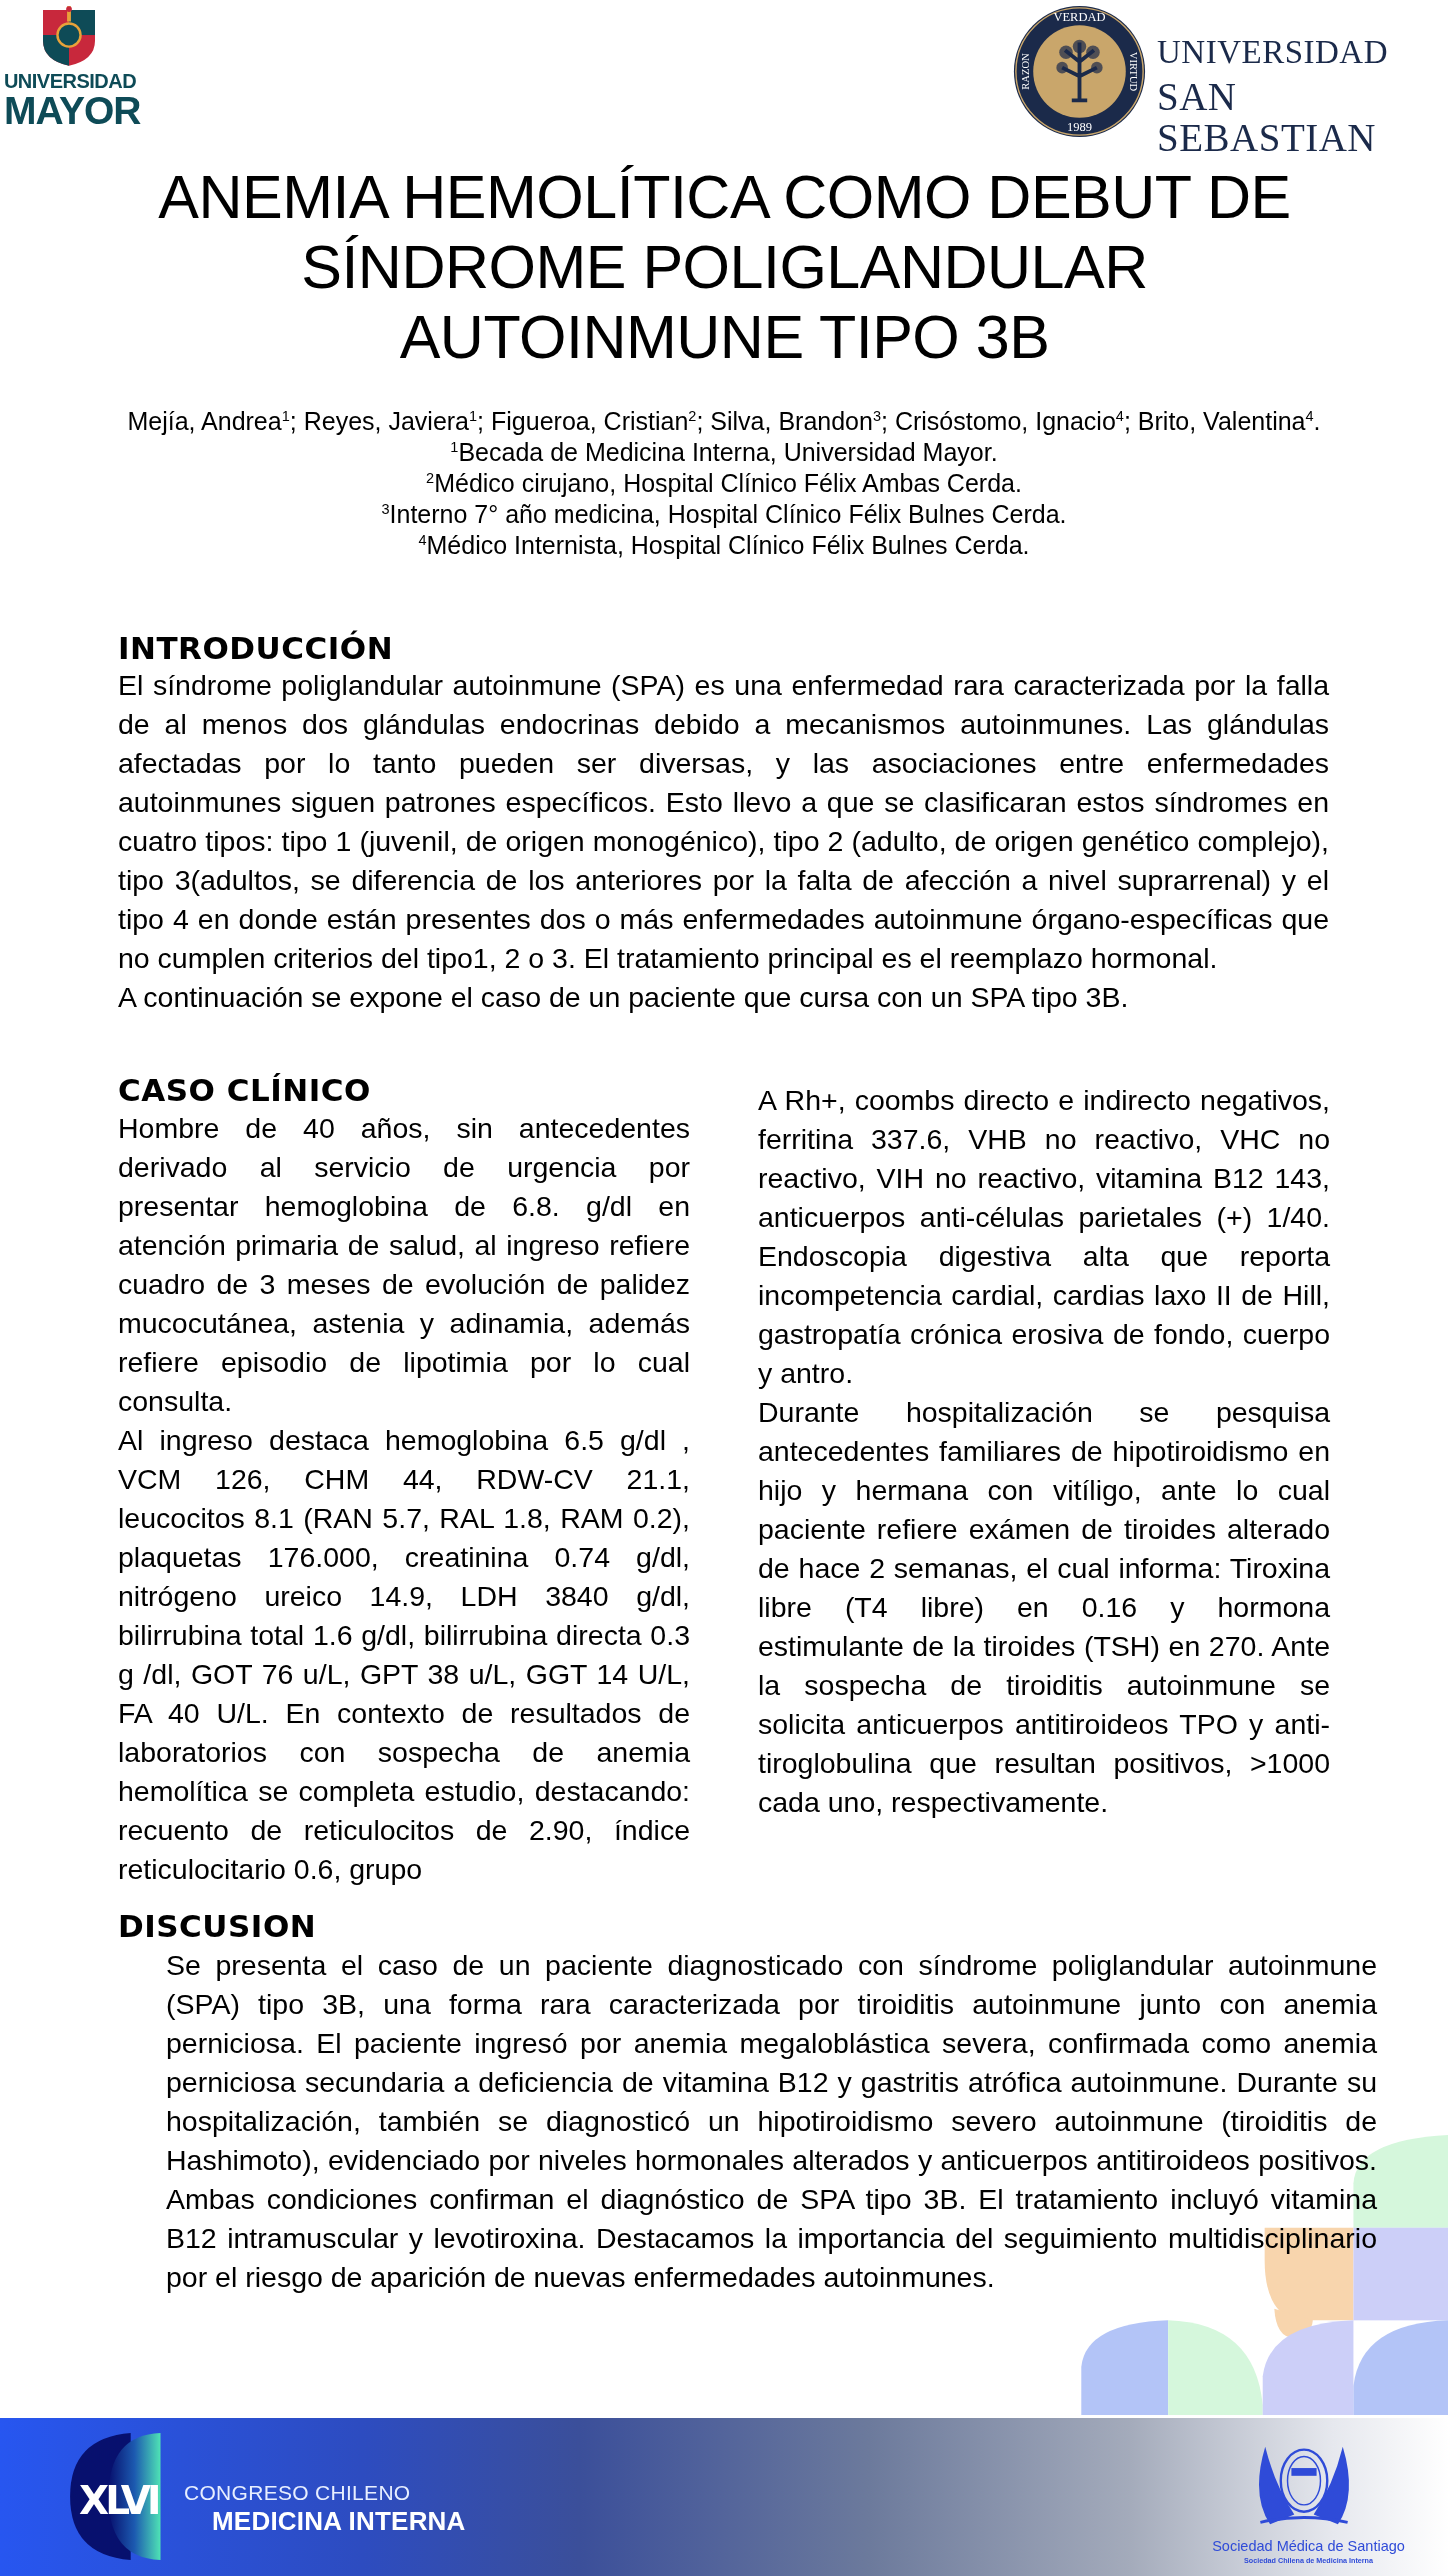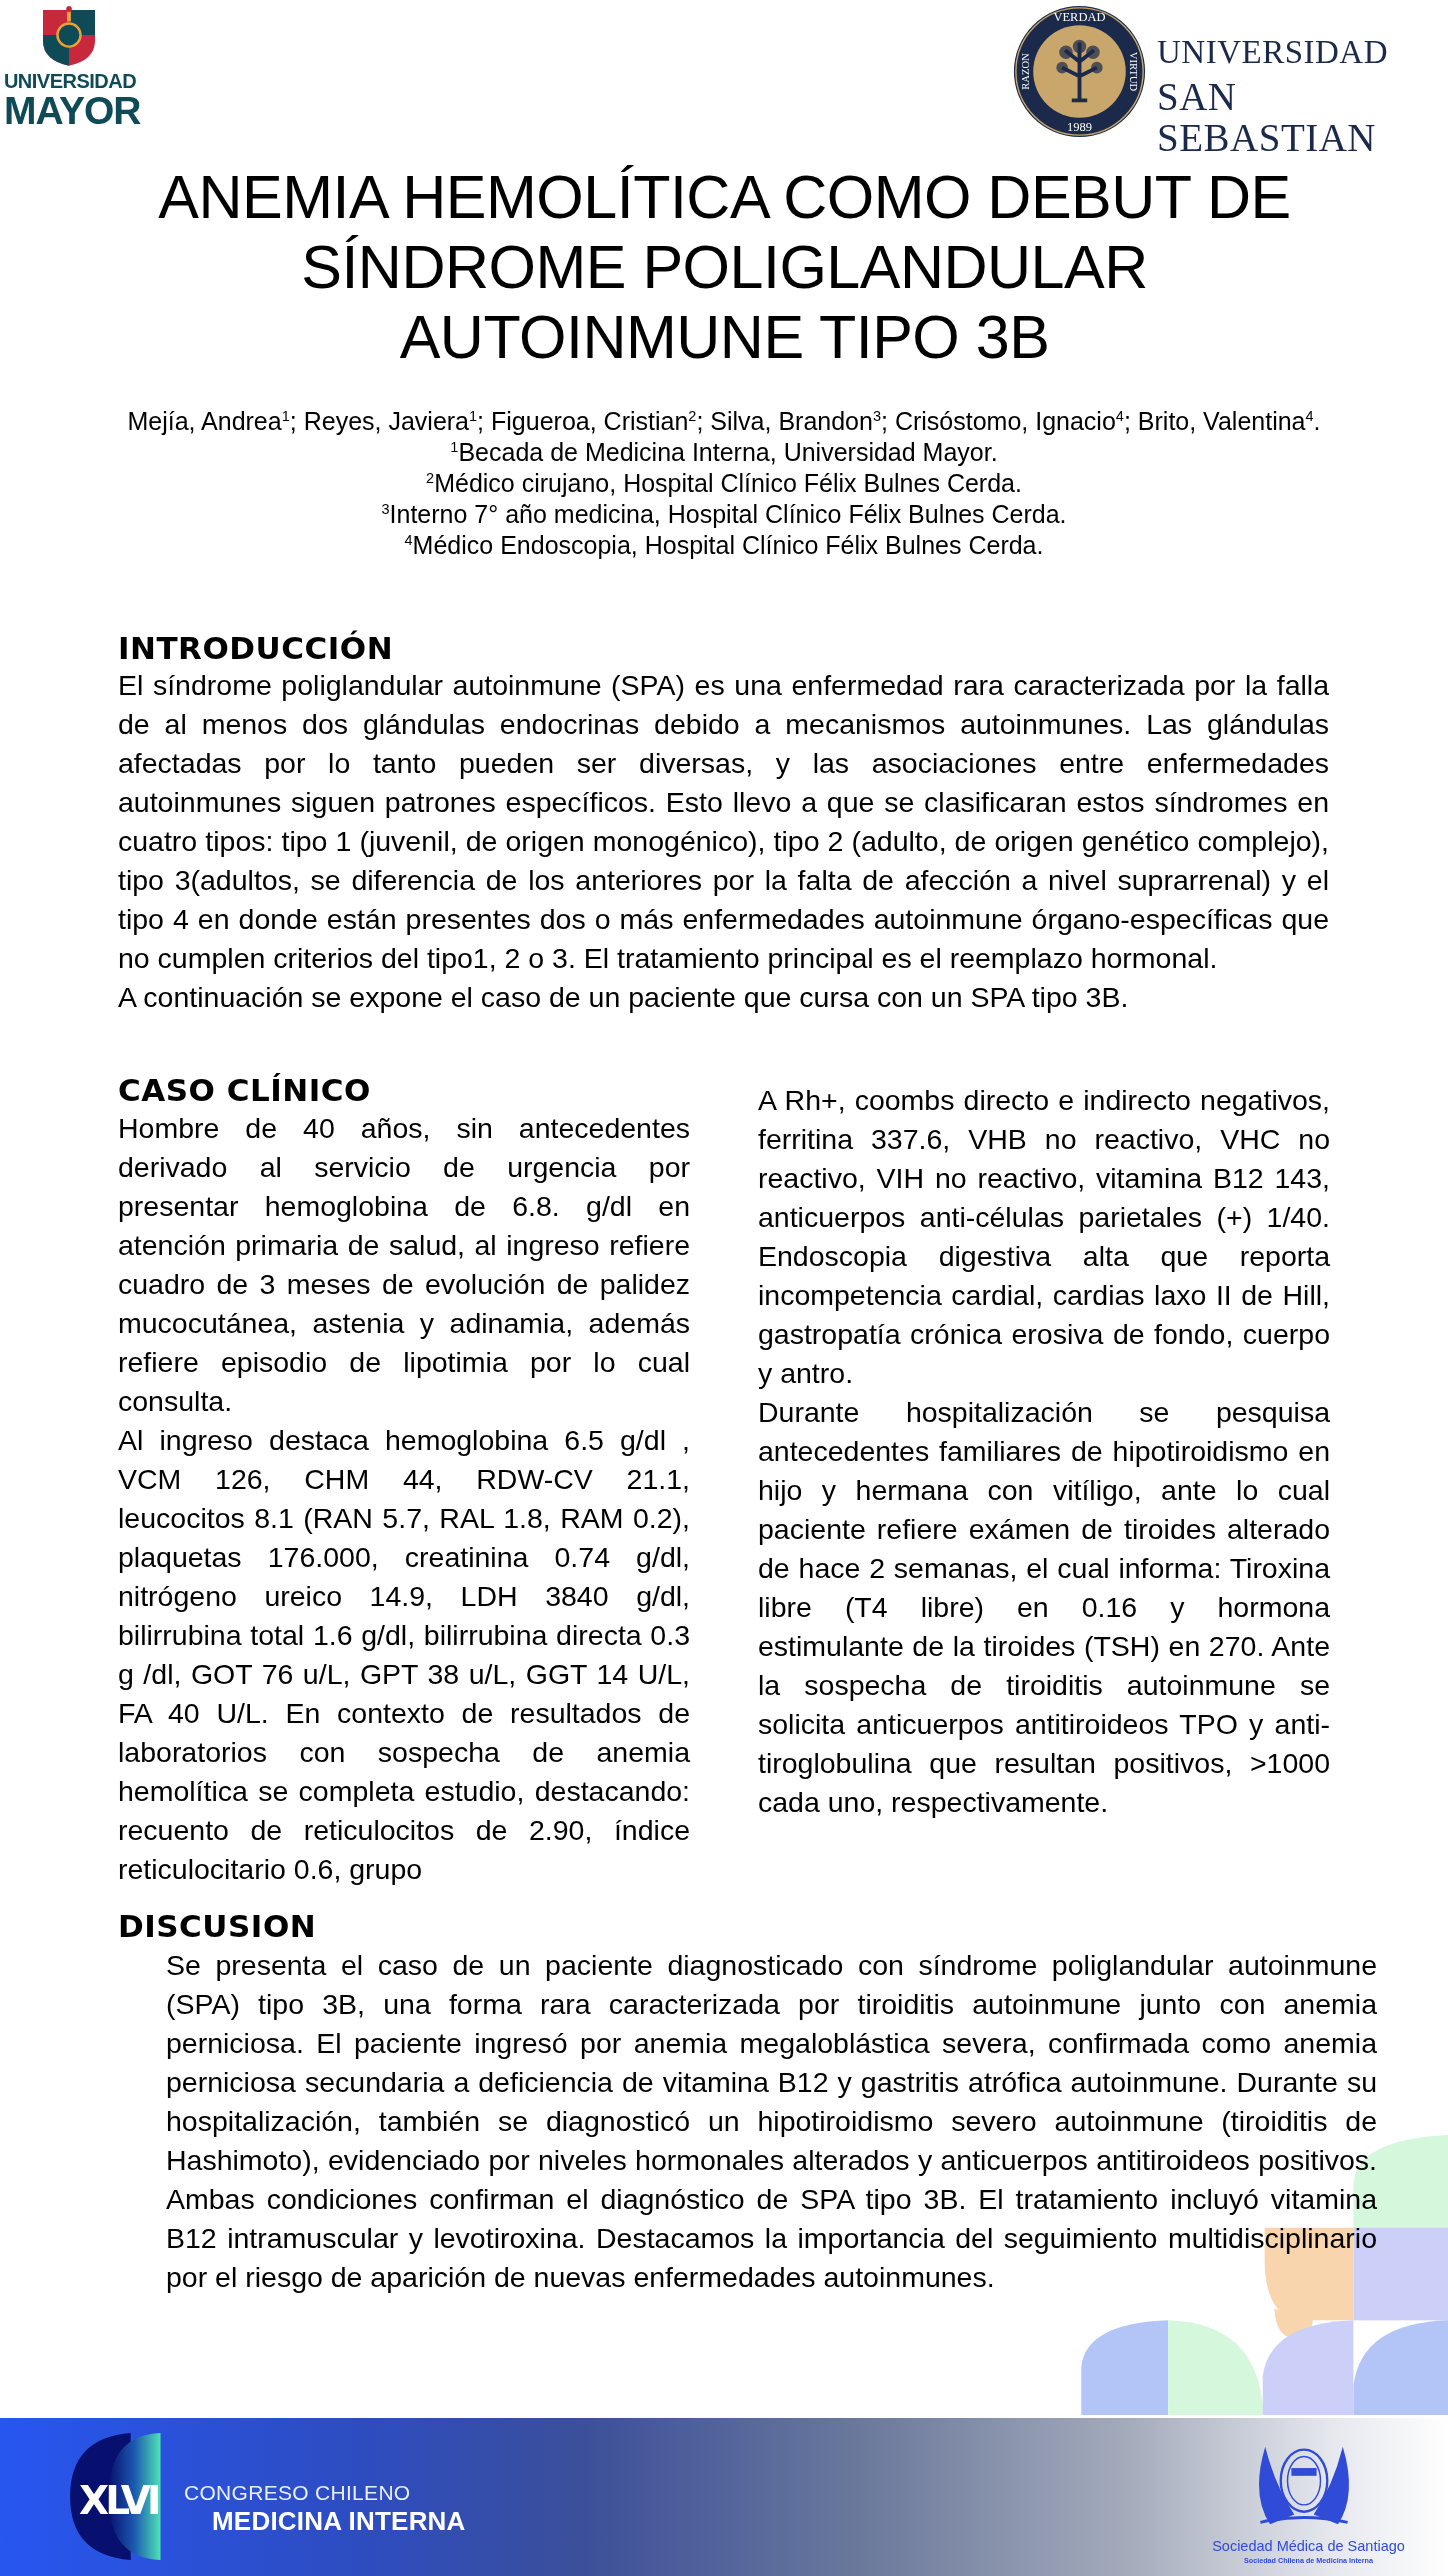--- a/index.html
+++ b/index.html
@@ -88,23 +88,23 @@
   <div class="name1">UNIVERSIDAD</div>
   <div class="name2">SAN SEBASTIAN</div>
 </div>
 
 <h1 class="title">ANEMIA HEMOLÍTICA COMO DEBUT DE SÍNDROME POLIGLANDULAR AUTOINMUNE TIPO 3B</h1>
 
 <div class="authors">
   <div id="author-list"><span>Mejía, Andrea</span><sup>1</sup>; <span>Reyes, Javiera</span><sup>1</sup>; <span>Figueroa, Cristian</span><sup>2</sup>; <span>Silva, Brandon</span><sup>3</sup>; <span>Crisóstomo, Ignacio</span><sup>4</sup>; <span>Brito, Valentina</span><sup>4</sup>.</div>
   <div id="affil-list">
       <span class="affil"><sup>1</sup><span>Becada de Medicina Interna, Universidad Mayor.</span></span>
-      <span class="affil"><sup>2</sup><span>Médico cirujano, Hospital Clínico Félix Bulnes Cerda.</span></span>
+      <span class="affil"><sup>2</sup><span>Médico cirujano, Hospital Clínico Félix Ambas Cerda.</span></span>
       <span class="affil"><sup>3</sup><span>Interno 7° año medicina, Hospital Clínico Félix Bulnes Cerda.</span></span>
-      <span class="affil"><sup>4</sup><span>Médico Endoscopia, Hospital Clínico Félix Bulnes Cerda.</span></span>
+      <span class="affil"><sup>4</sup><span>Médico Internista, Hospital Clínico Félix Bulnes Cerda.</span></span>
     </div>
 </div>
 
 <h2 class="sec-head" id="intro-head">INTRODUCCIÓN</h2>
 <div class="body-text" id="intro-text">
   <p>El síndrome poliglandular autoinmune (SPA) es una enfermedad rara caracterizada por la falla de al menos dos glándulas endocrinas debido a mecanismos autoinmunes. Las glándulas afectadas por lo tanto pueden ser diversas, y las asociaciones entre enfermedades autoinmunes siguen patrones específicos. Esto llevo a que se  clasificaran estos síndromes en cuatro tipos: tipo 1 (juvenil, de origen monogénico), tipo 2 (adulto, de origen genético complejo), tipo 3(adultos, se diferencia de los anteriores por la falta de afección a nivel suprarrenal) y el tipo 4 en donde están presentes dos o más enfermedades autoinmune órgano-específicas que no cumplen criterios del tipo1, 2 o 3. El tratamiento principal es el reemplazo hormonal.</p>
   <p style="text-align:left;">A continuación se expone el caso de un paciente que cursa con un SPA tipo 3B.</p>
 </div>
 
 <h2 class="sec-head" id="caso-head">CASO CLÍNICO</h2>

